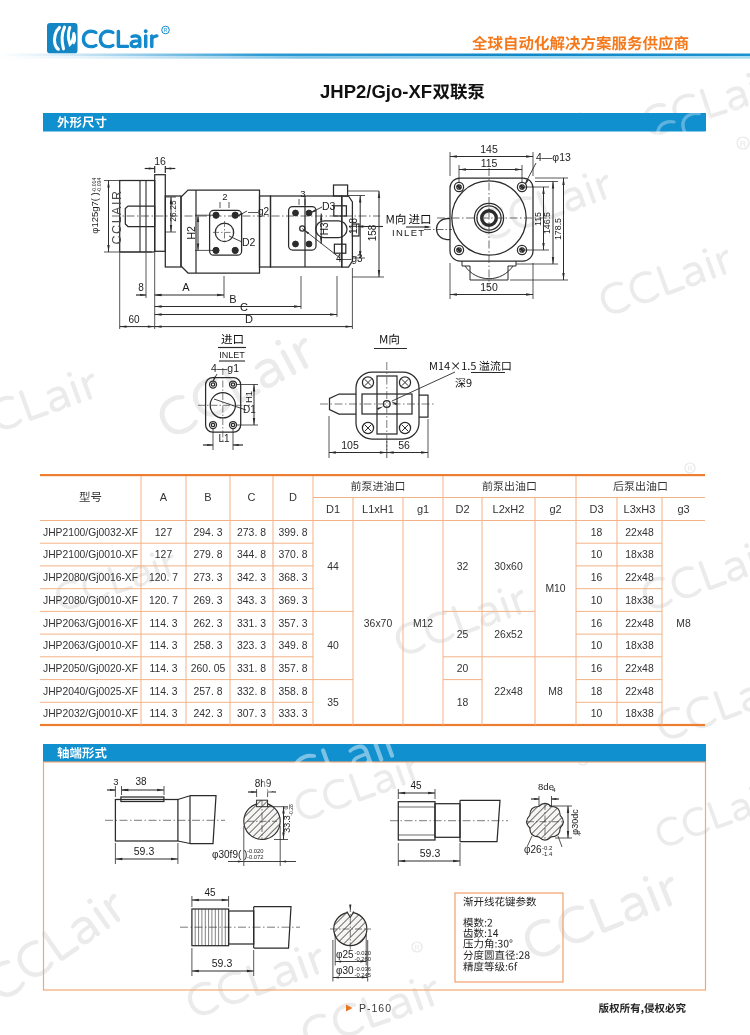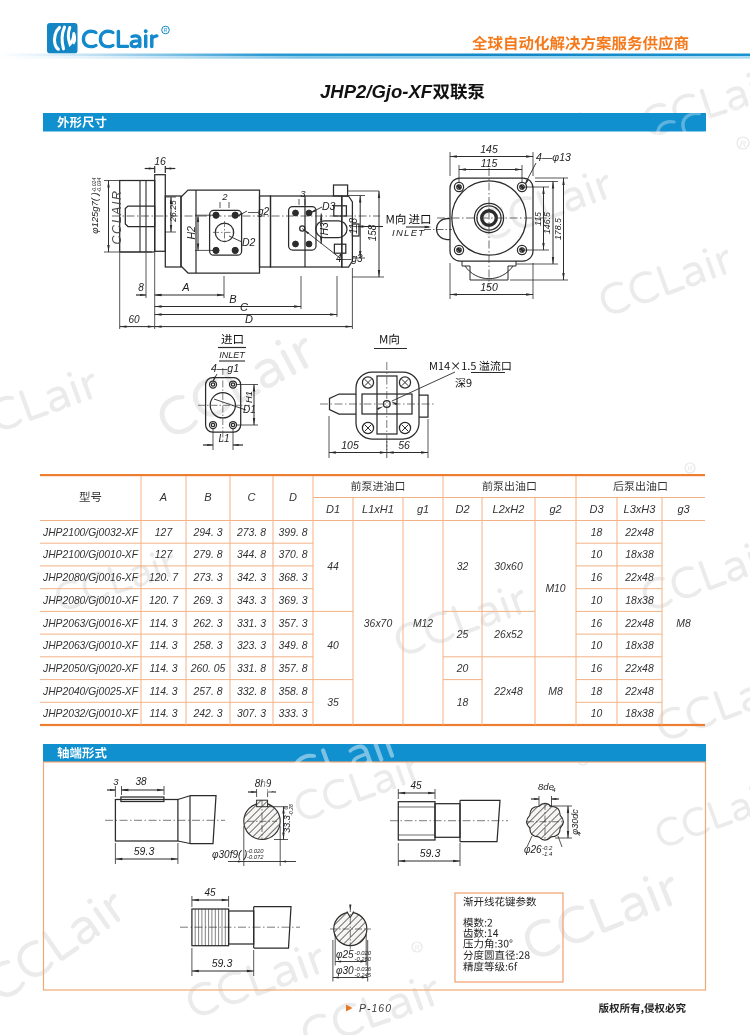--- a/index.html
+++ b/index.html
@@ -1,14 +1,14 @@
 <!DOCTYPE html>
 <html><head><meta charset="utf-8"><style>
 html,body{margin:0;padding:0;}
-.page{position:relative;width:750px;height:1035px;background:#0f766e;overflow:hidden;font-family:"Liberation Sans",sans-serif;font-style:italic;}
+.page{position:relative;width:750px;height:1035px;background:#0f766e;overflow:hidden;font-family:"Liberation Sans",sans-serif;}
 svg{display:block;}
 </style></head>
 <body>
 <div class="page">
 <svg width="750" height="1035" viewBox="0 0 750 1035">
 <defs>
 <pattern id="hatch" patternUnits="userSpaceOnUse" width="5" height="5" patternTransform="rotate(45)">
 <rect width="5" height="5" fill="#f6f5f3"></rect>
 <line x1="0" y1="0" x2="0" y2="5" stroke="#2f2f2f" stroke-width="1.4"></line>
 </pattern>

